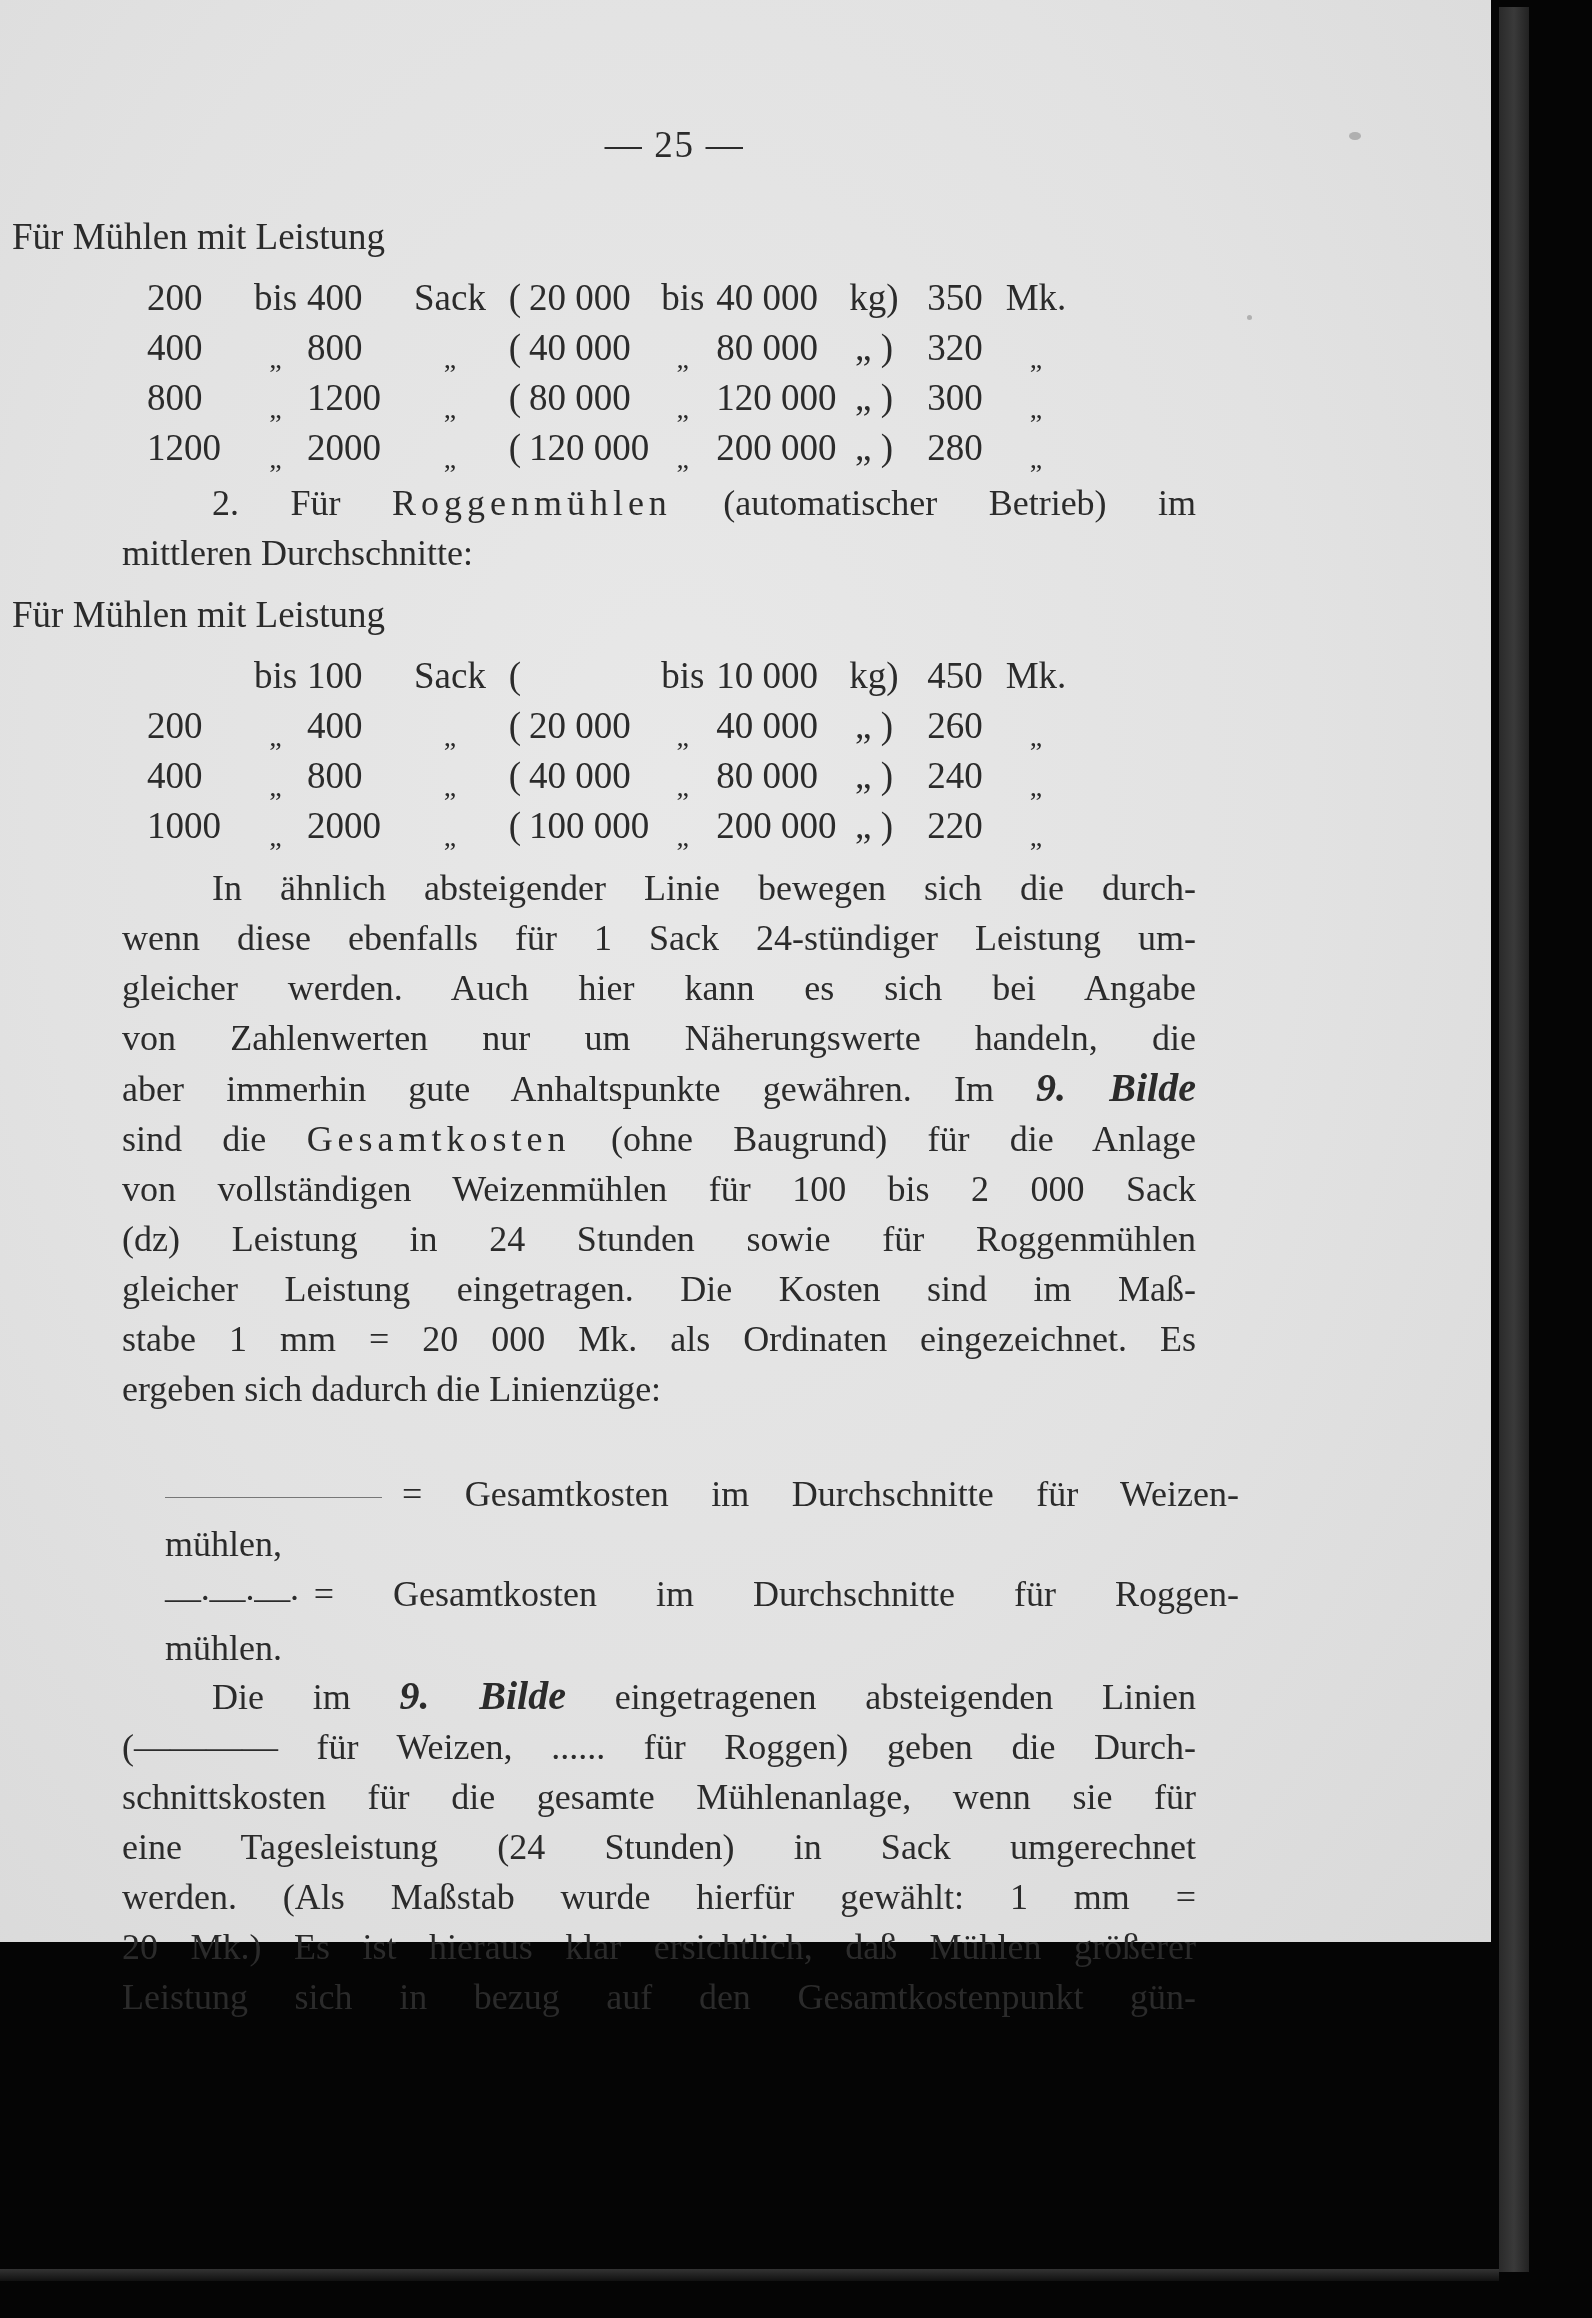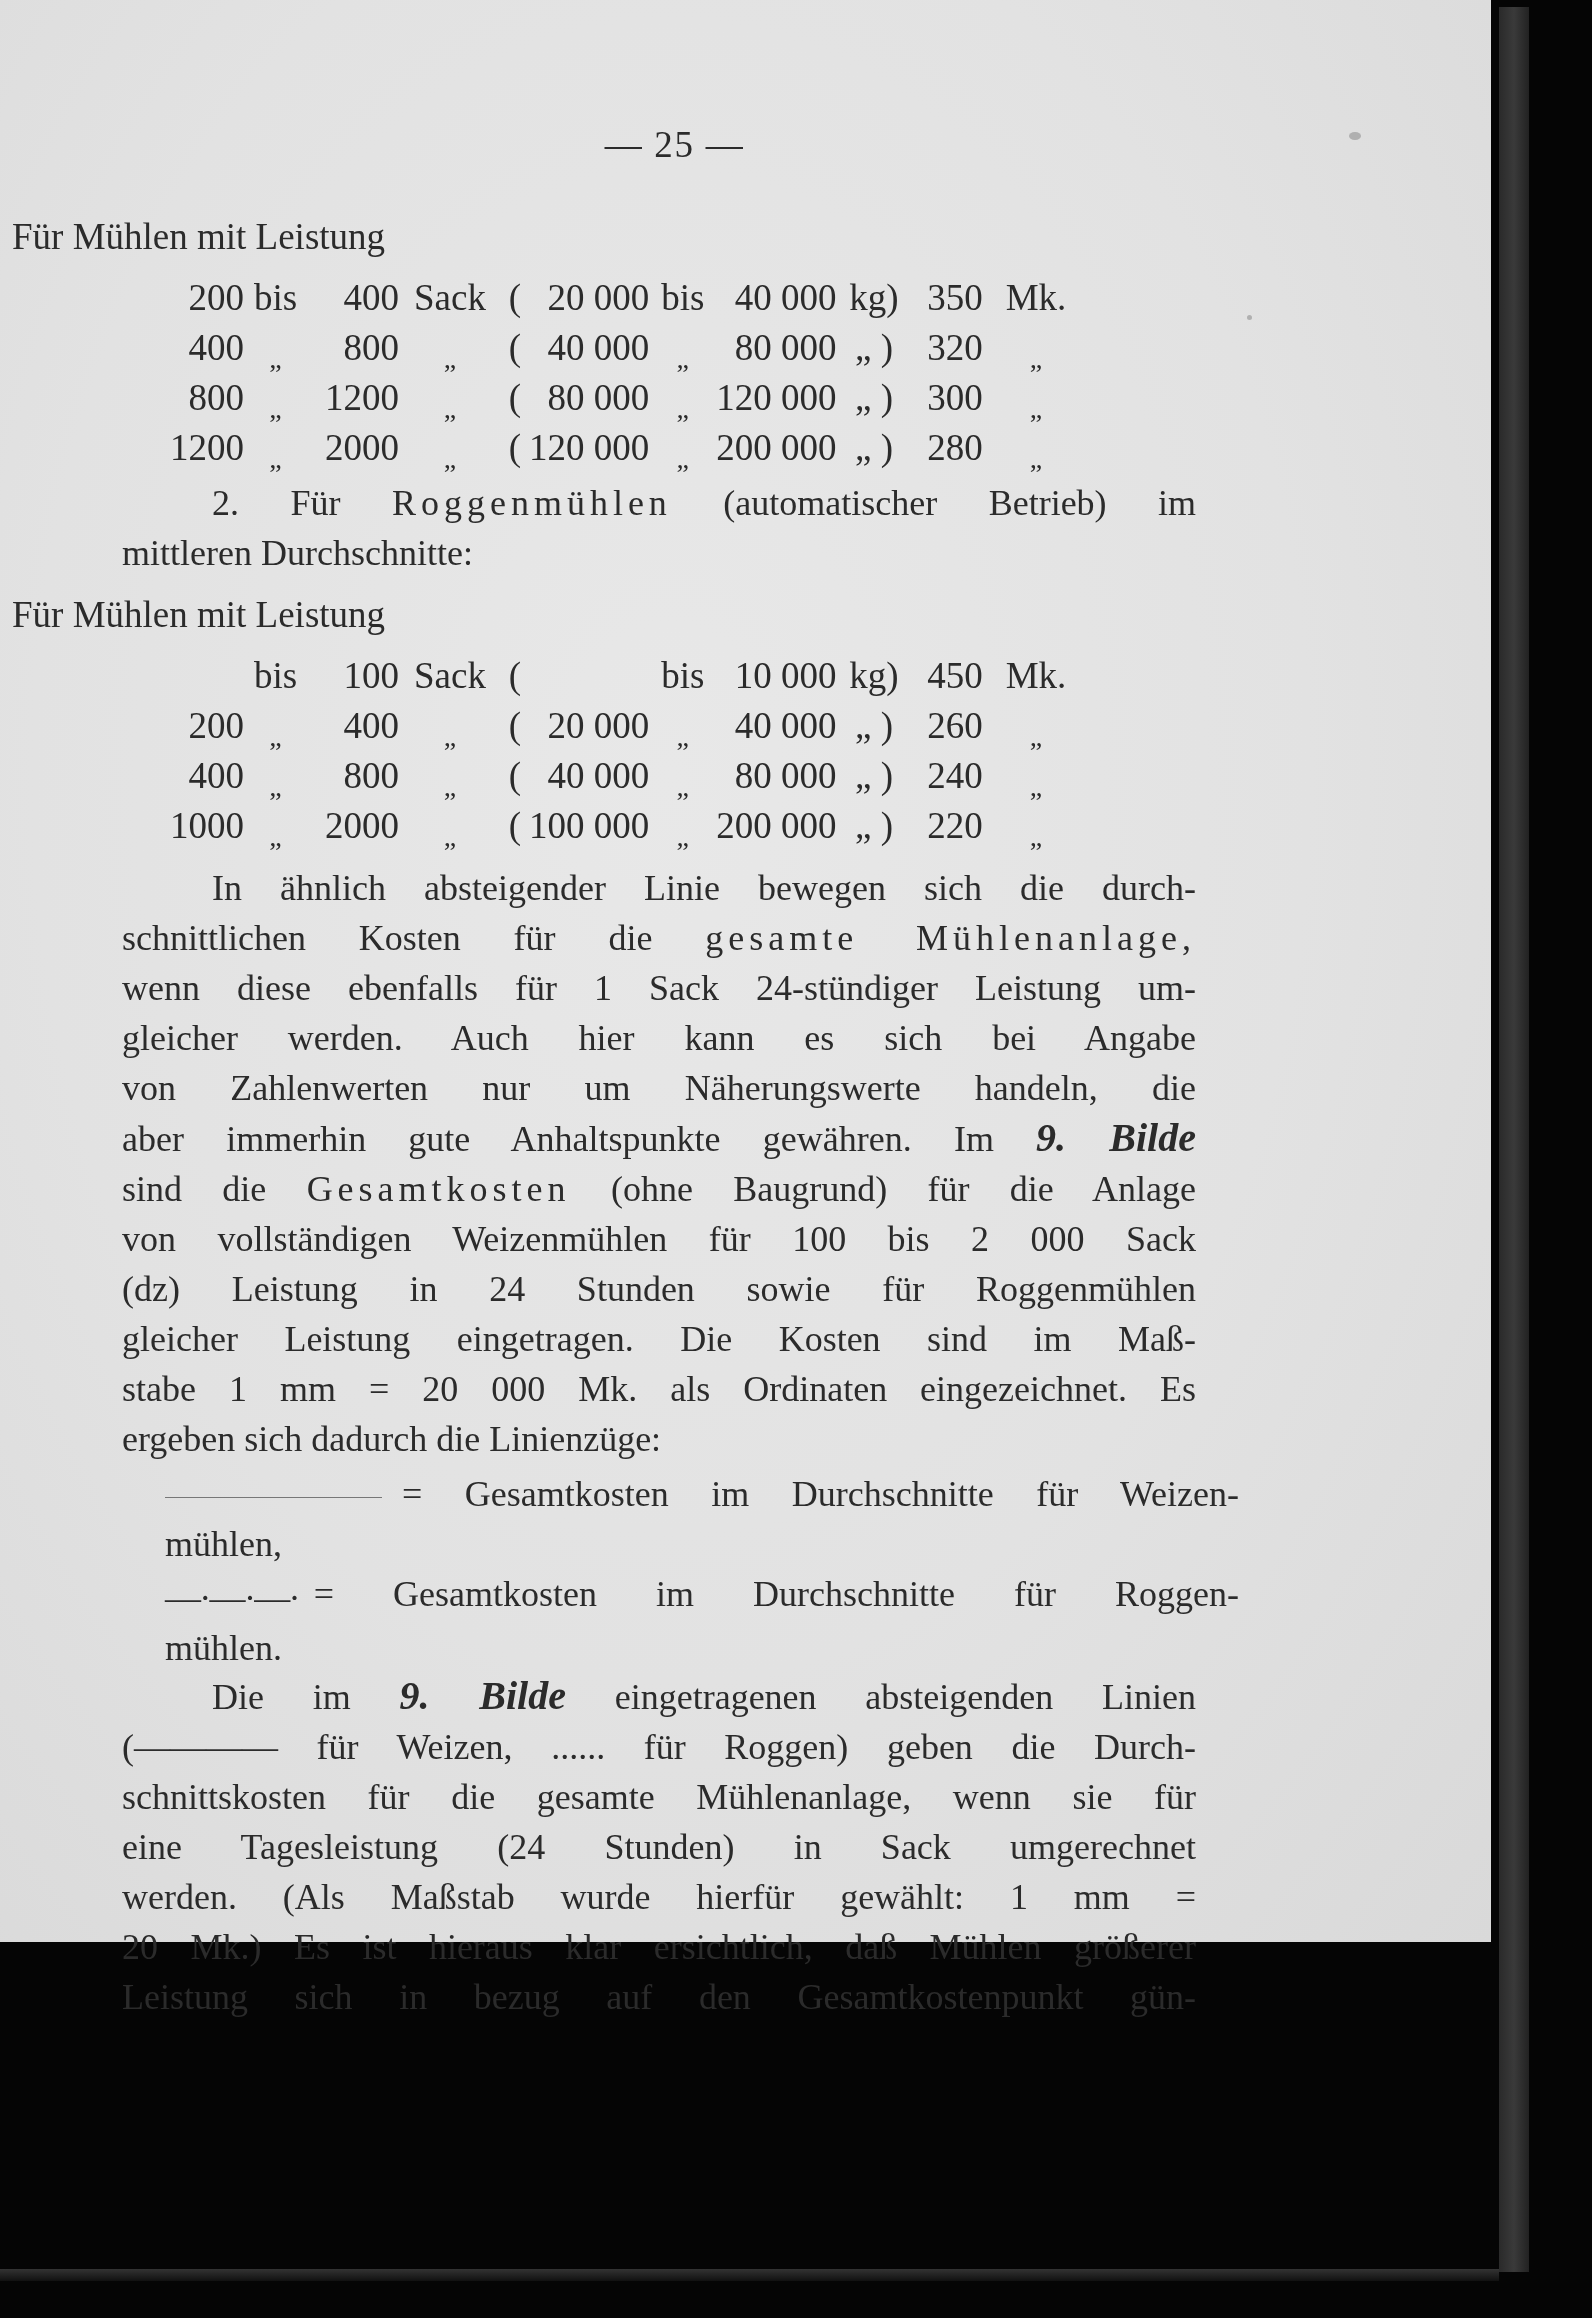--- a/index.html
+++ b/index.html
@@ -31,21 +31,21 @@
   }
   .heading {
     position: absolute; left: 12px; width: 1349px; text-align: left;
     font-family: "Liberation Serif", serif; font-size: 37px; color: #2b2b2b;
   }
   table.costs {
     position: absolute; border-collapse: collapse;
     font-family: "Liberation Serif", serif; font-size: 37px; color: #2b2b2b;
   }
   table.costs td { padding: 0; height: 50px; white-space: pre; vertical-align: middle; }
-  td.r { text-align: right; }
+  td.r { }
   td.c { text-align: center; }
   td.l { text-align: center; }
   .ditto { font-size: 28px; position: relative; top: 8.3px; }
   p.para { margin: 0; text-align: justify; text-align-last: justify; }
   p.last { text-align-last: left; }
   .indent { text-indent: 90px; }
   .spaced { letter-spacing: 5px; }
   b.bild { font-weight: bold; font-size: 40px; font-style: italic; }
   .legend-line {
     display: inline-block; width: 217px; height: 0; border-top: 1.7px solid #777; vertical-align: middle; margin-right: 20px;
@@ -210,24 +210,20 @@
         <td class="r">200 000</td>
         <td class="c">„ )</td>
         <td class="c">220</td>
         <td class="l"><span class="ditto">„</span></td>
       </tr>
     </tbody>
   </table>
 
   <div class="text" style="top:863px;">
     <p class="para indent">In ähnlich absteigender Linie bewegen sich die durch-</p>
-    <p class="para">
-      <span>schnittlichen Kosten für die</span>
-      <span class="spaced">gesamte Mühlenanlage,</span>
-    </p>
     <p class="para">wenn diese ebenfalls für 1 Sack 24-stündiger Leistung um-</p>
     <p class="para">gleicher werden. Auch hier kann es sich bei Angabe</p>
     <p class="para">von Zahlenwerten nur um Näherungswerte handeln, die</p>
     <p class="para">
       <span>aber immerhin gute Anhaltspunkte gewähren. Im</span>
       <b class="bild">9. Bilde</b>
     </p>
     <p class="para">
       <span>sind die</span>
       <span class="spaced">Gesamtkosten</span>

